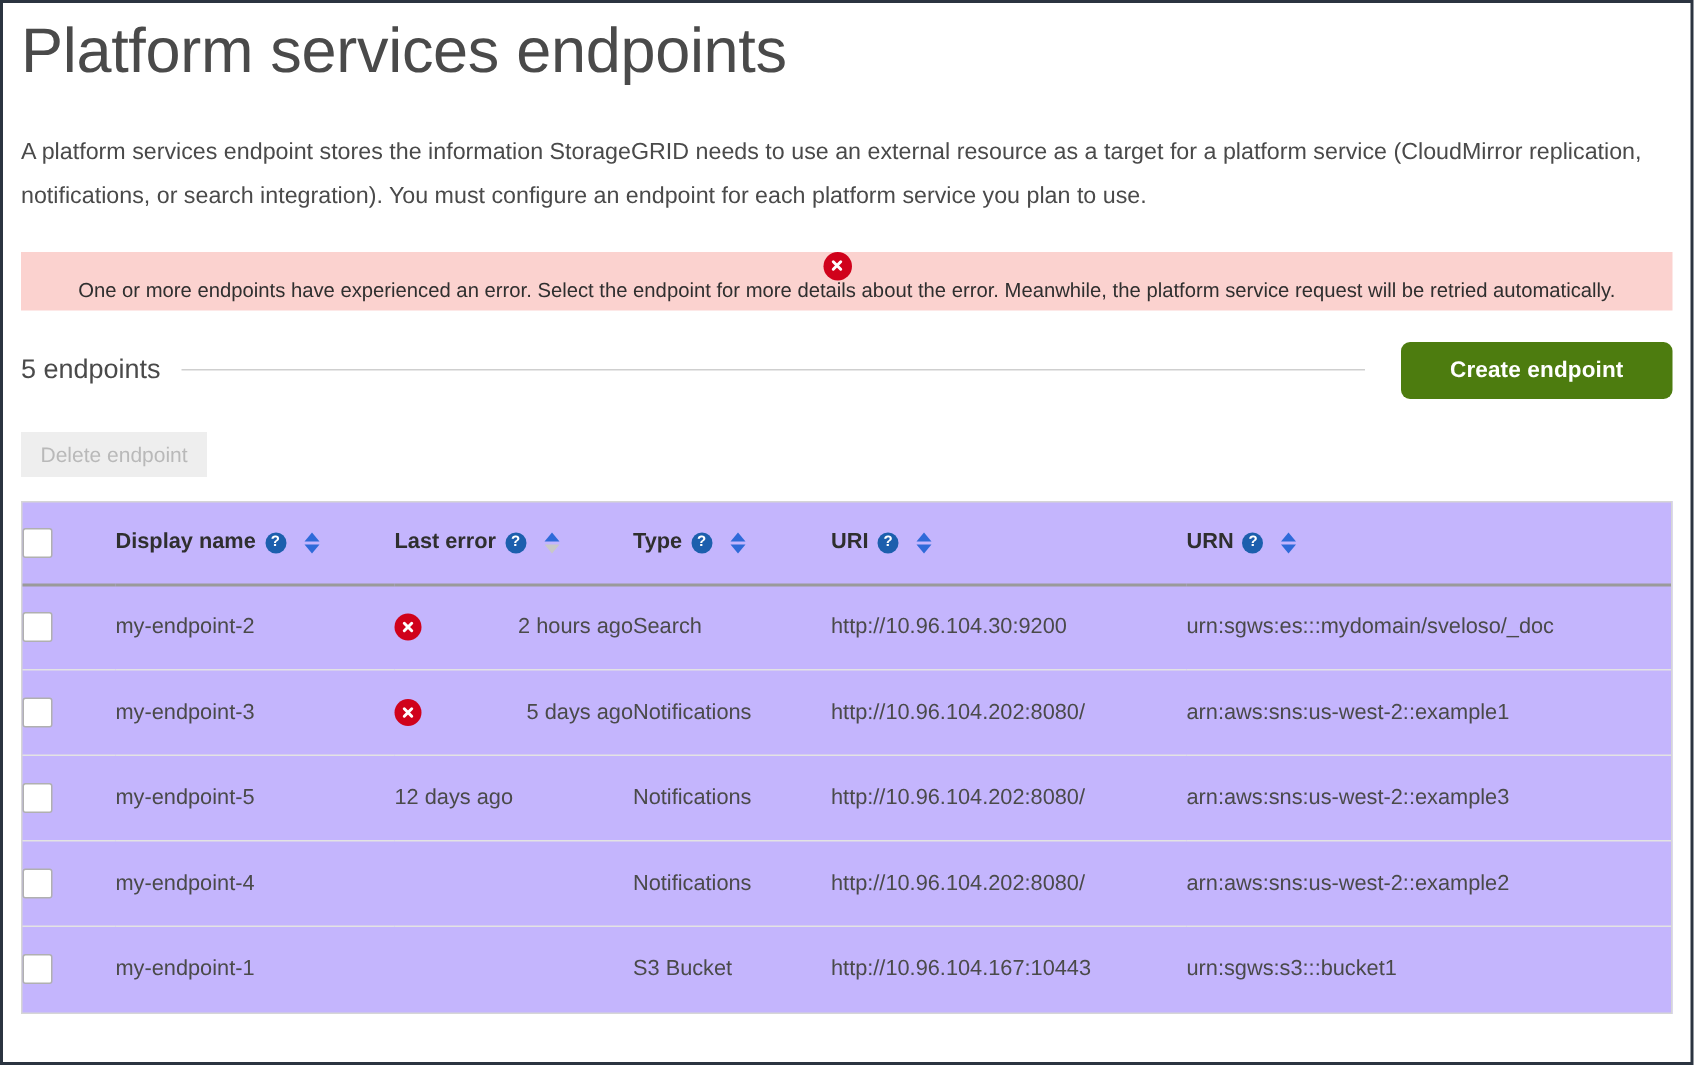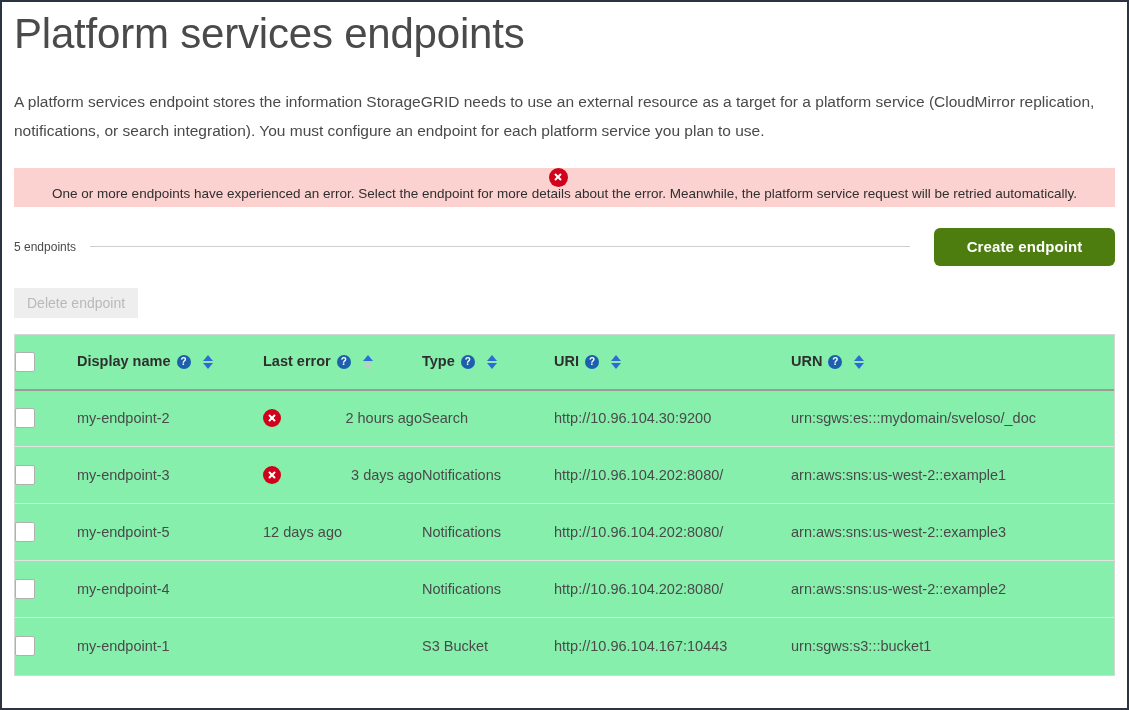--- a/index.html
+++ b/index.html
@@ -81,21 +81,21 @@
   }
 
   
   .count-row {
     margin-top: 21px;
     display: flex;
     align-items: center;
     height: 38px;
   }
   .count-label {
-    font-size: 12px;
+    font-size: 18px;
     color: #4a4a4a;
     white-space: nowrap;
     padding-right: 14px;
   }
   .count-rule {
     flex: 1 1 auto;
     height: 1px;
     background: #cfcfcf;
     margin-right: 24px;
   }
@@ -127,21 +127,21 @@
     font-family: "Liberation Sans", sans-serif;
     font-size: 14px;
     border-radius: 0;
     cursor: default;
   }
 
   
   .tbl-wrap {
     margin-top: 16px;
     border: 1px solid #d6d6d6;
-    background: #86efac;
+    background: #c4b5fd;
   }
   table.endpoints {
     width: 100%;
     border-collapse: collapse;
     table-layout: fixed;
   }
   table.endpoints thead th {
     height: 55px;
     text-align: left;
     font-size: 14.5px;
@@ -340,21 +340,21 @@
               <td class="cell-pad">Search</td>
               <td class="cell-pad">http://10.96.104.30:9200</td>
               <td class="cell-pad">urn:sgws:es:::mydomain/sveloso/_doc</td>
             </tr>
             <tr>
               <td class="cell-pad-chk"><span class="chk"></span></td>
               <td class="cell-pad">my-endpoint-3</td>
               <td class="cell-pad">
                 <div class="err-cell">
                   <span class="err-icon"></span>
-                  <span class="txt">3 days ago</span>
+                  <span class="txt">5 days ago</span>
                 </div>
               </td>
               <td class="cell-pad">Notifications</td>
               <td class="cell-pad">http://10.96.104.202:8080/</td>
               <td class="cell-pad">arn:aws:sns:us-west-2::example1</td>
             </tr>
             <tr>
               <td class="cell-pad-chk"><span class="chk"></span></td>
               <td class="cell-pad">my-endpoint-5</td>
               <td class="cell-pad">

